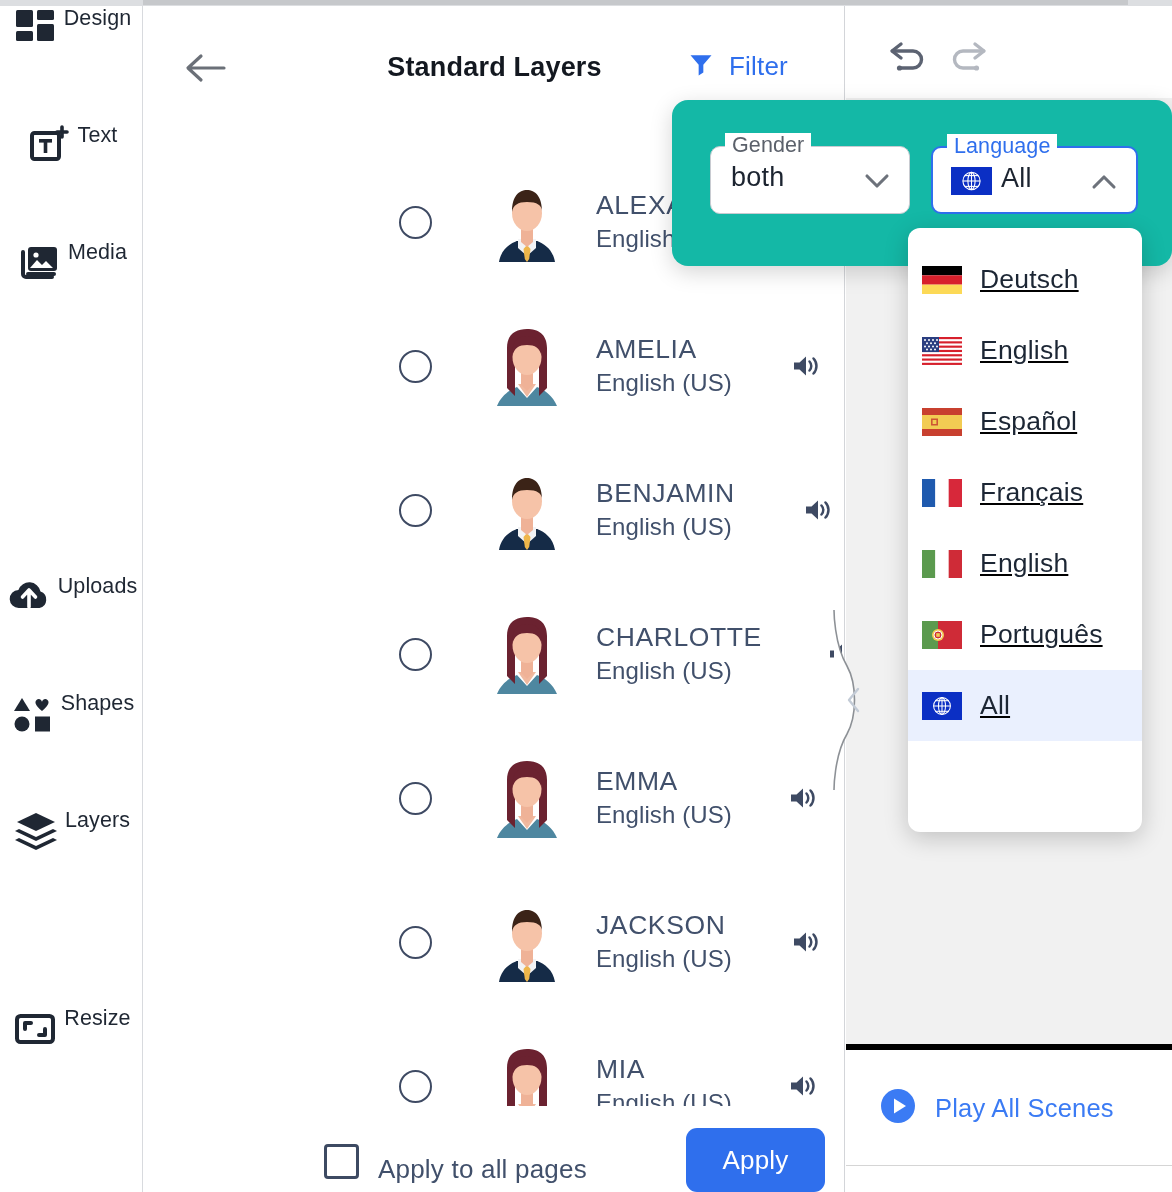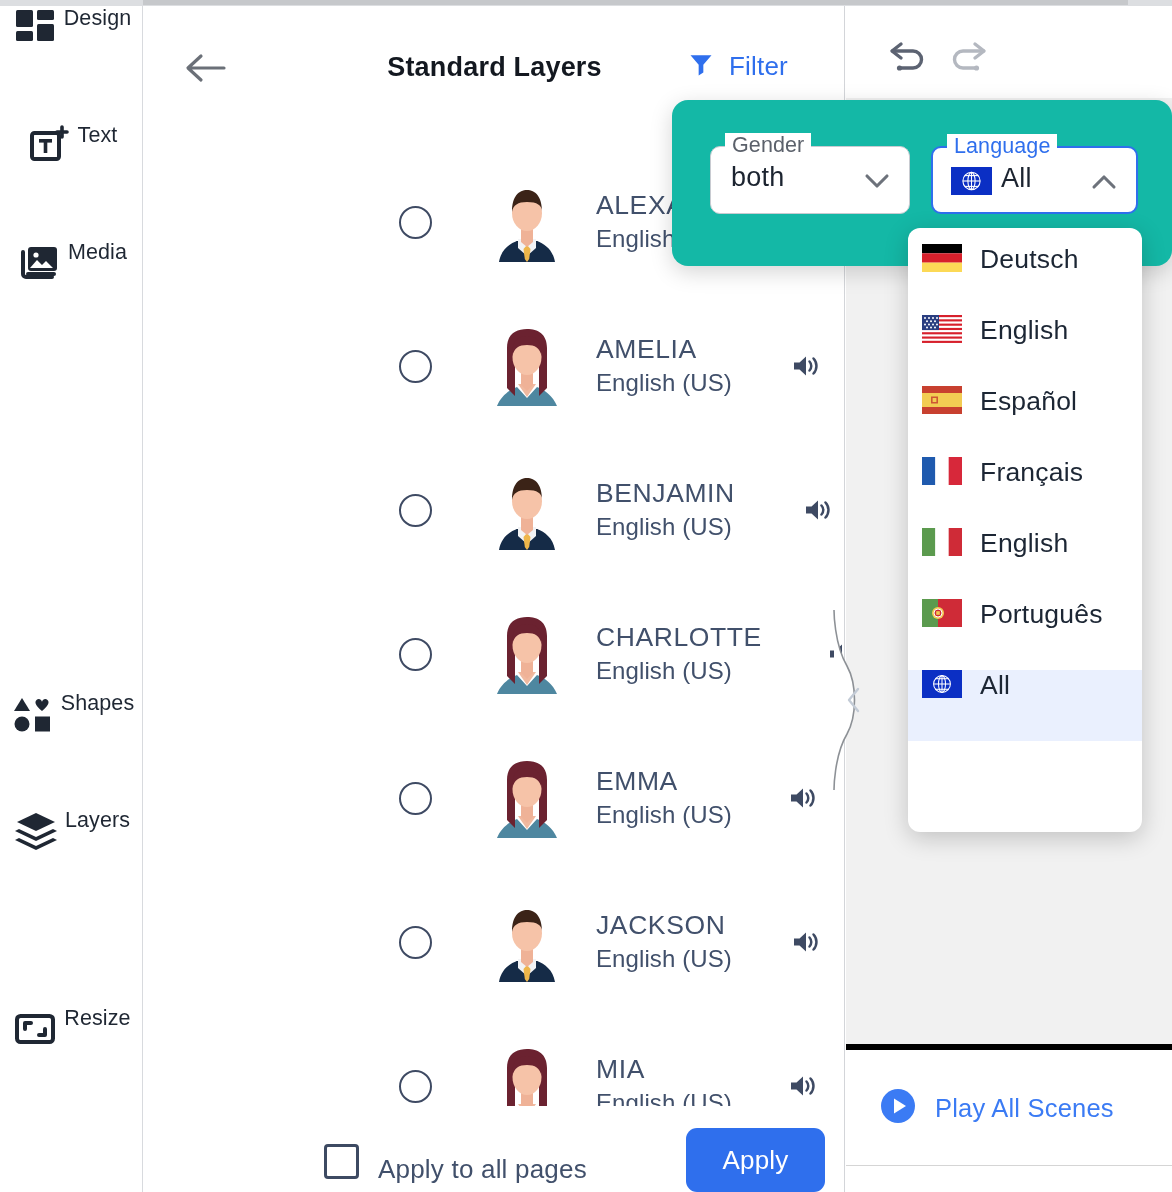--- a/index.html
+++ b/index.html
@@ -193,22 +193,22 @@
   .lang-menu {
     position: absolute; left: 908px; top: 228px;
     width: 234px; height: 604px;
     background: #ffffff; border-radius: 12px;
     box-shadow: 0 6px 24px rgba(0,0,0,.20);
     z-index: 35; padding-top: 16px;
     overflow: hidden;
   }
   .lang-item {
     position: relative; height: 71px;
-    display: flex; gap: 18px;
-    padding-left: 14px; cursor: pointer;
+    display: flex; align-items: center; gap: 18px;
+    padding-left: 14px; cursor: pointer; text-decoration: underline;
   }
   .lang-item.sel { background: #eaf0fe; }
   .lang-flag { width: 40px; height: 28px; flex: 0 0 40px; }
   .lang-text {
     font-size: 26.5px; color: #1c2634; letter-spacing: .2px;
     white-space: nowrap;
   }
 </style>
 </head>
 <body>
@@ -244,20 +244,29 @@
       <div class="side-item" style="top: 234px;">
         <span class="side-ico">
           <svg viewBox="0 0 46 46" width="46" height="46">
       <rect x="12" y="7" width="29" height="24" rx="3" fill="#1f2733"></rect>
       <path d="M12 34 h26 M7 12 v22 a3 3 0 0 0 3 3 h26" stroke="#1f2733" stroke-width="4" fill="none" stroke-linecap="round" stroke-linejoin="round"></path>
       <circle cx="20" cy="15" r="2.6" fill="#fff"></circle>
       <path d="M14 28 l7-8 5 5 4-4 7 7 z" fill="#fff"></path>
           </svg>
         </span>
         <span class="side-label">Media</span>
+      </div>
+      <div class="side-item" style="top: 568px;">
+        <span class="side-ico">
+          <svg viewBox="0 0 46 46" width="46" height="46">
+      <path d="M13 34 a9 9 0 0 1 -.6-18 A11.5 11.5 0 0 1 34.5 17.5 a8.6 8.6 0 0 1 -1 16.5 z" fill="#1f2733"></path>
+      <path d="M23 33 V17 M16.5 23 L23 16 l6.5 7" stroke="#fff" stroke-width="3.6" fill="none" stroke-linecap="round" stroke-linejoin="round"></path>
+          </svg>
+        </span>
+        <span class="side-label">Uploads</span>
       </div>
       <div class="side-item" style="top: 685px;">
         <span class="side-ico">
           <svg viewBox="0 0 46 46" width="46" height="46">
       <path d="M13 7 L21 20 H5 z" fill="#1f2733"></path>
       <path d="M33 20 C27 15 25 11.5 27.5 9 C30 6.6 33 9.4 33 11 C33 9.4 36 6.6 38.5 9 C41 11.5 39 15 33 20 z" fill="#1f2733"></path>
       <circle cx="13" cy="33" r="7.5" fill="#1f2733"></circle>
       <rect x="26" y="25.5" width="15" height="15" fill="#1f2733"></rect>
           </svg>
         </span>

